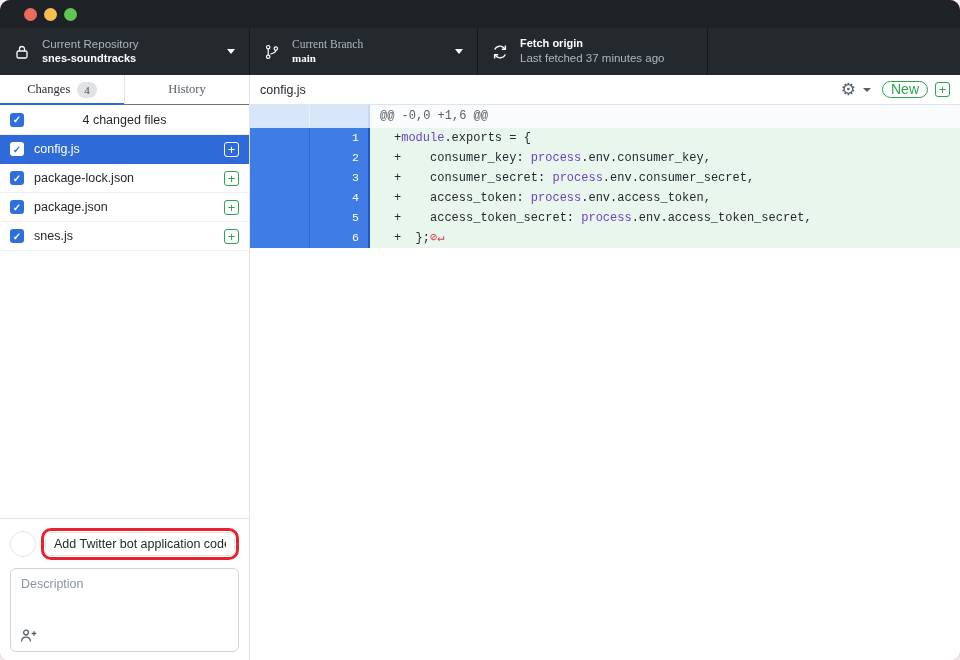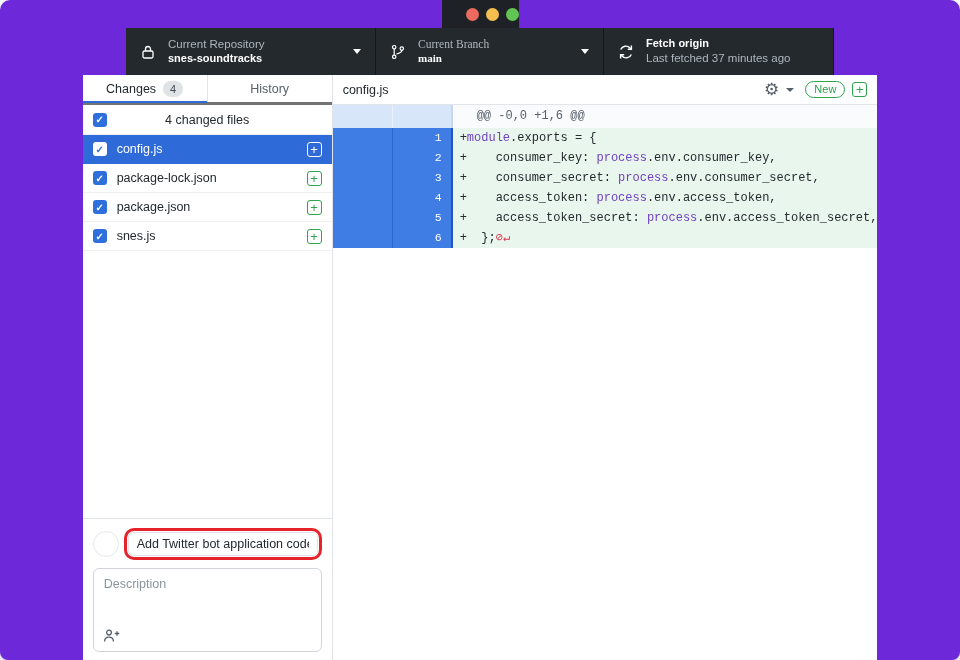--- a/index.html
+++ b/index.html
@@ -6,23 +6,23 @@
   html, body { background: #ffffff; }
   body {
     font-family: "Liberation Sans", sans-serif;
     width: 960px; height: 660px;
     color: #24292e;
   }
   .window {
     width: 960px; height: 660px;
     border-radius: 10px 10px 8px 8px;
     overflow: hidden;
-    background: #6d28d9;
+    background: #ec4899;
     box-shadow: 0 6px 24px rgba(0,0,0,.22);
-    display: flex; flex-direction: column; align-items: center;
+    display: flex; flex-direction: column;
   }
   
   .titlebar {
     height: 28px; background: #1e2227; flex: 0 0 28px;
     display: flex; align-items: center; padding-left: 24px; gap: 7px;
   }
   .tl { width: 13px; height: 13px; border-radius: 50%; }
   .tl.red { background: #ec6a5e; }
   .tl.yellow { background: #f4bf4f; }
   .tl.green { background: #61c554; }
@@ -45,21 +45,21 @@
     border-left: 4.5px solid transparent; border-right: 4.5px solid transparent;
     border-top: 5px solid #fff;
   }
   
   .main { flex: 1; display: flex; min-height: 0; }
   .sidebar {
     width: 250px; flex: 0 0 250px; border-right: 1px solid #e1e4e8;
     display: flex; flex-direction: column; background: #fff;
   }
   
-  .tabs { height: 30px; flex: 0 0 30px; display: flex; border-bottom: 3px solid #737373; }
+  .tabs { height: 30px; flex: 0 0 30px; display: flex; border-bottom: 1px solid #737373; font-family: Liberation Serif, serif; }
   .tab {
     flex: 1; display: flex; align-items: center; justify-content: center;
     gap: 7px; font-size: 12.5px; position: relative; background: #fff; cursor: default;
   }
   .tab:first-child { border-right: 1px solid #e1e4e8; }
   .tab.active::after {
     content: ""; position: absolute; left: 0; right: 0; bottom: -1px;
     height: 2.5px; background: #2e6bd9;
   }
   .tab.inactive { color: #586069; }
@@ -134,41 +134,41 @@
     display: flex; align-items: center; padding: 0 10px; font-size: 12.5px; background: #fff;
   }
   .diff-header-right { margin-left: auto; display: flex; align-items: center; gap: 7px; }
   .gear { font-size: 17px; color: #57606a; line-height: 1; }
   .small-caret {
     width: 0; height: 0; border-left: 4px solid transparent;
     border-right: 4px solid transparent; border-top: 4.5px solid #57606a;
   }
   .new-pill {
     border: 1px solid #2da44e; color: #2da44e; border-radius: 9px;
-    font-size: 11px; padding: 1px 8px; line-height: 13px; margin-left: 4px;
+    font-size: 14px; padding: 1px 8px; line-height: 13px; margin-left: 4px;
   }
   .new-status {
     width: 15px; height: 15px; border: 1.5px solid #2da44e; color: #2da44e;
     border-radius: 3px; font-size: 13px; line-height: 1;
     display: flex; align-items: center; justify-content: center;
   }
   .diff-body { flex: 1; font-family: "Liberation Mono", monospace; font-size: 12px; overflow: hidden; }
   .hunk-row { display: flex; height: 23px; line-height: 23px; background: #fafbfc; color: #57606a; }
   .hunk-gut { width: 60px; flex: 0 0 60px; background: #d8e6fa; }
   .hunk-gut.old { border-right: 1px solid #eaf1fb; }
   .hunk-gut.new { border-right: 2px solid #c7d9f2; }
-  .hunk-text { padding-left: 24px; white-space: pre; }
+  .hunk-text { padding-left: 10px; white-space: pre; }
   .diff-line { display: flex; height: 20px; line-height: 20px; }
   .gut {
     width: 60px; flex: 0 0 60px; background: #3f7de4; color: #fff;
     text-align: right; padding-right: 9px; font-size: 11.5px;
   }
   .gut.old { border-right: 1px solid #2e68cf; }
   .gut.new { border-right: 2px solid #2356b8; }
-  .code { flex: 1; background: #e9f6ee; white-space: pre; padding-left: 7px; color: #24292e; }
+  .code { flex: 1; background: #e9f6ee; white-space: pre; padding-left: 24px; color: #24292e; }
   .tok-keyword { color: #6f42c1; }
   .tok-plain { color: #24292e; }
   .tok-nonewline { color: #d73a49; }
 </style>
 </head>
 <body>
 
 <div class="window">
 
   <div class="titlebar">

